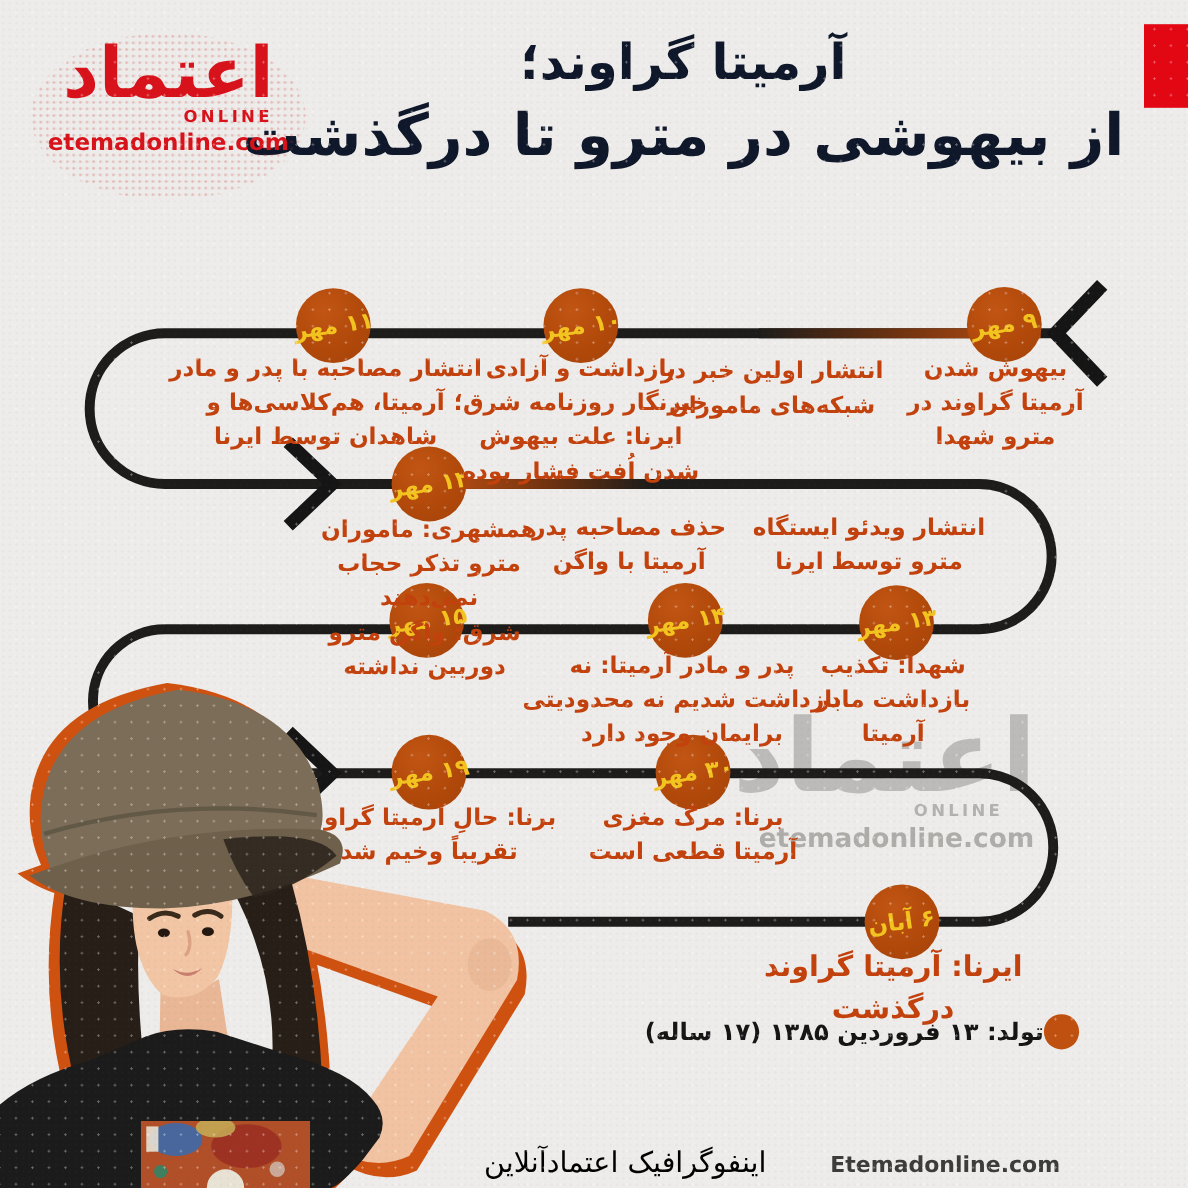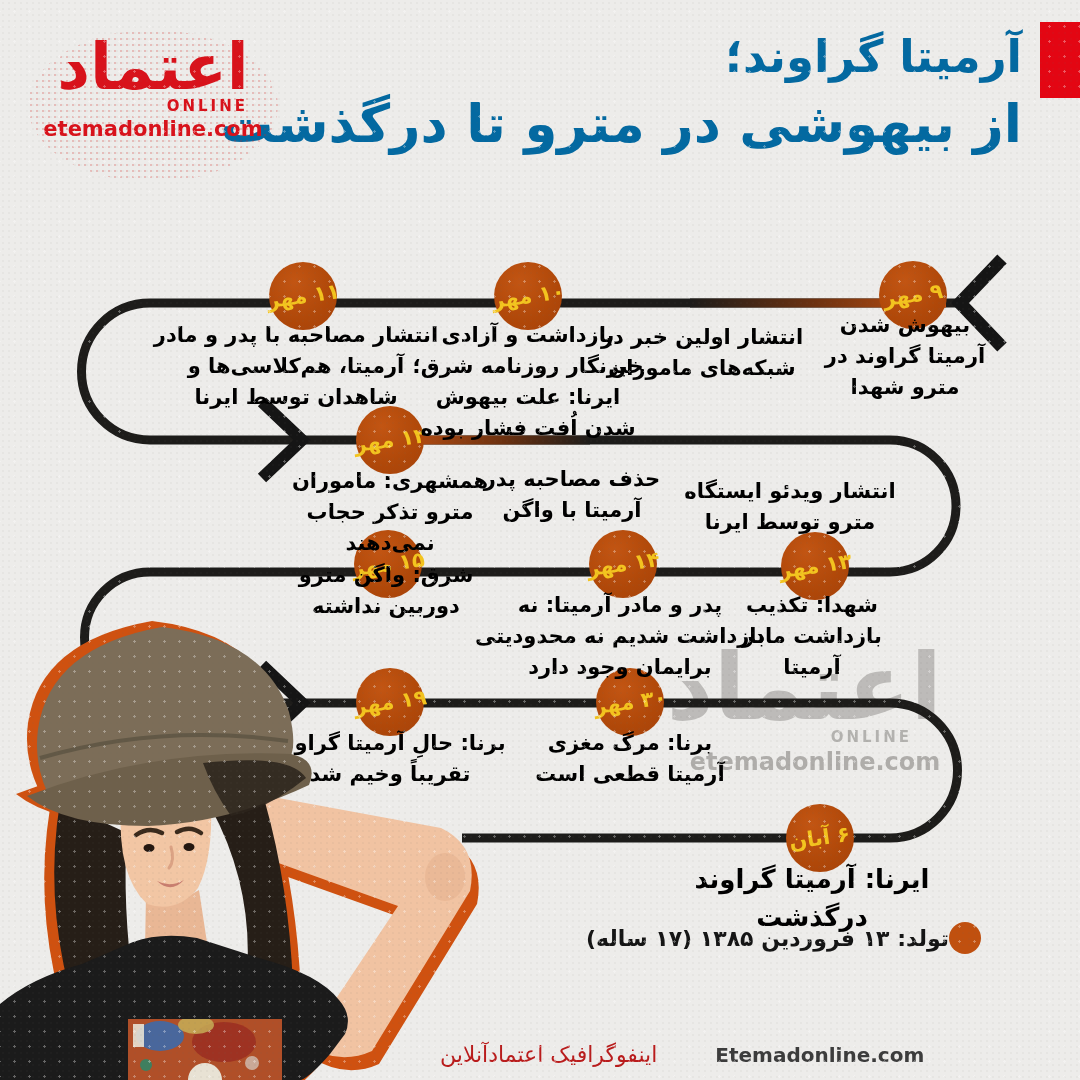--- a/index.html
+++ b/index.html
@@ -10,21 +10,21 @@
   }
   .texture{
     position:absolute;inset:0;z-index:8;pointer-events:none;opacity:.55;
     background-image:
       radial-gradient(rgba(110,108,100,0.10) 1px,transparent 1.1px),
       radial-gradient(rgba(255,255,255,0.6) 1px,transparent 1.2px);
     background-size:6px 6px,15px 15px;
     background-position:0 0,7px 4px;
   }
   .red-tab{position:absolute;right:0;top:22px;width:40px;height:76px;background:#e30613;z-index:5;}
-  .title{position:absolute;top:30px;right:58px;text-align:right;direction:rtl;color:#0369a1;z-index:5;}
+  .title{position:absolute;top:30px;right:58px;text-align:center;direction:rtl;color:#0f172a;z-index:5;}
   .title .l1{font-size:45px;font-weight:bold;line-height:1.2;}
   .title .l2{font-size:53px;font-weight:bold;line-height:1.15;margin-top:10px;}
 
   .logo{position:absolute;left:42px;top:34px;width:222px;z-index:5;text-align:center;}
   .logo .dots{
     position:absolute;left:-14px;top:-4px;width:250px;height:152px;border-radius:50%;opacity:.45;
     background-image:radial-gradient(rgba(205,45,40,0.55) 1px,transparent 1.35px);
     background-size:6px 6px;
   }
   .logo .mark{position:relative;font-size:64px;line-height:1.05;font-weight:bold;color:#d8121b;direction:rtl;}
@@ -36,38 +36,38 @@
   .badge{
     position:absolute;width:68px;height:68px;border-radius:50%;z-index:2;
     background:radial-gradient(circle at 38% 30%, #c25513 0%, #b04809 60%, #a5420b 100%);
     display:flex;align-items:center;justify-content:center;
   }
   .badge span{
     color:#f3c41f;font-weight:bold;font-size:21px;white-space:nowrap;
     transform:rotate(-8deg);direction:rtl;
   }
   .ev{
-    position:absolute;direction:rtl;text-align:center;color:#000000;
+    position:absolute;direction:rtl;text-align:center;color:#c2410c;
     font-weight:bold;font-size:21px;line-height:1.48;z-index:2;
   }
   .ev.big{font-size:26px;}
 
   .watermark{position:absolute;left:688px;top:642px;width:254px;text-align:center;z-index:0;color:#8e8c89;}
   .watermark .wm-mark{font-size:92px;line-height:1;font-weight:bold;direction:rtl;opacity:.5;}
   .watermark .wm-online{font-size:15px;font-weight:bold;letter-spacing:3px;text-align:right;padding-right:30px;margin-top:-6px;opacity:.6;}
   .watermark .wm-domain{font-size:24px;font-weight:bold;margin-top:2px;opacity:.65;}
 
   .photo{position:absolute;left:0;top:595px;z-index:4;}
 
   .birth{position:absolute;right:99px;top:922px;display:flex;align-items:center;z-index:2;}
   .birth .txt{direction:rtl;font-weight:bold;font-size:22px;color:#151515;}
   .birth .dot{width:32px;height:32px;border-radius:50%;background:#c0500f;}
 
   .footer{position:absolute;left:440px;top:1042px;display:flex;gap:58px;align-items:baseline;z-index:5;}
-  .footer .credit{direction:rtl;font-size:22px;color:#b91c1c;}
+  .footer .credit{direction:rtl;font-size:26px;color:#000000;}
   .footer .site{font-size:20px;font-weight:bold;color:#3c3c3c;}
 </style>
 </head>
 <body>
 
 <div class="watermark">
   <div class="wm-mark">اعتماد</div>
   <div class="wm-online">ONLINE</div>
   <div class="wm-domain">etemadonline.com</div>
 </div>
@@ -130,27 +130,27 @@
 <div class="badge" style="left:356px;top:668px">
     <span>۱۹ مهر</span>
   </div>
 <div class="badge" style="left:596px;top:668px">
     <span>۳۰ مهر</span>
   </div>
 <div class="badge" style="left:786px;top:804px">
     <span>۶ آبان</span>
   </div>
 
-<div class="ev" style="left:815px;top:310px;width:180px">بیهوش شدن آرمیتا گراوند در مترو شهدا</div>
+<div class="ev" style="left:815px;top:320px;width:180px">بیهوش شدن آرمیتا گراوند در مترو شهدا</div>
 <div class="ev" style="left:597px;top:322px;width:210px">انتشار اولین خبر در شبکه‌های ماموران</div>
 <div class="ev" style="left:408px;top:320px;width:240px">بازداشت و آزادی خبرنگار روزنامه شرق؛ ایرنا: علت بیهوش شدن اُفت فشار بوده</div>
 <div class="ev" style="left:151px;top:320px;width:290px">انتشار مصاحبه با پدر و مادر آرمیتا، هم‌کلاسی‌ها و شاهدان توسط ایرنا</div>
 <div class="ev" style="left:265px;top:466px;width:250px">همشهری: ماموران مترو تذکر حجاب نمی‌دهند</div>
 <div class="ev" style="left:477px;top:464px;width:190px">حذف مصاحبه پدر آرمیتا با واگن</div>
-<div class="ev" style="left:670px;top:476px;width:240px">انتشار ویدئو ایستگاه مترو توسط ایرنا</div>
+<div class="ev" style="left:670px;top:464px;width:240px">انتشار ویدئو ایستگاه مترو توسط ایرنا</div>
 <div class="ev" style="left:737px;top:590px;width:150px">شهدا: تکذیب بازداشت مادر آرمیتا</div>
 <div class="ev" style="left:470px;top:590px;width:300px">پدر و مادر آرمیتا: نه بازداشت شدیم نه محدودیتی برایمان وجود دارد</div>
 <div class="ev" style="left:291px;top:560px;width:190px">شرق: واگن مترو دوربین نداشته</div>
 <div class="ev" style="left:270px;top:728px;width:240px">برنا: حالِ آرمیتا گراوند تقریباً وخیم شد</div>
 <div class="ev" style="left:520px;top:728px;width:220px">برنا: مرگ مغزی آرمیتا قطعی است</div>
 <div class="ev big" style="left:662px;top:860px;width:300px">ایرنا: آرمیتا گراوند درگذشت</div>
 
 <div class="birth">
   <span class="txt">تولد: ۱۳ فروردین ۱۳۸۵ (۱۷ ساله)</span>
   <span class="dot"></span>

